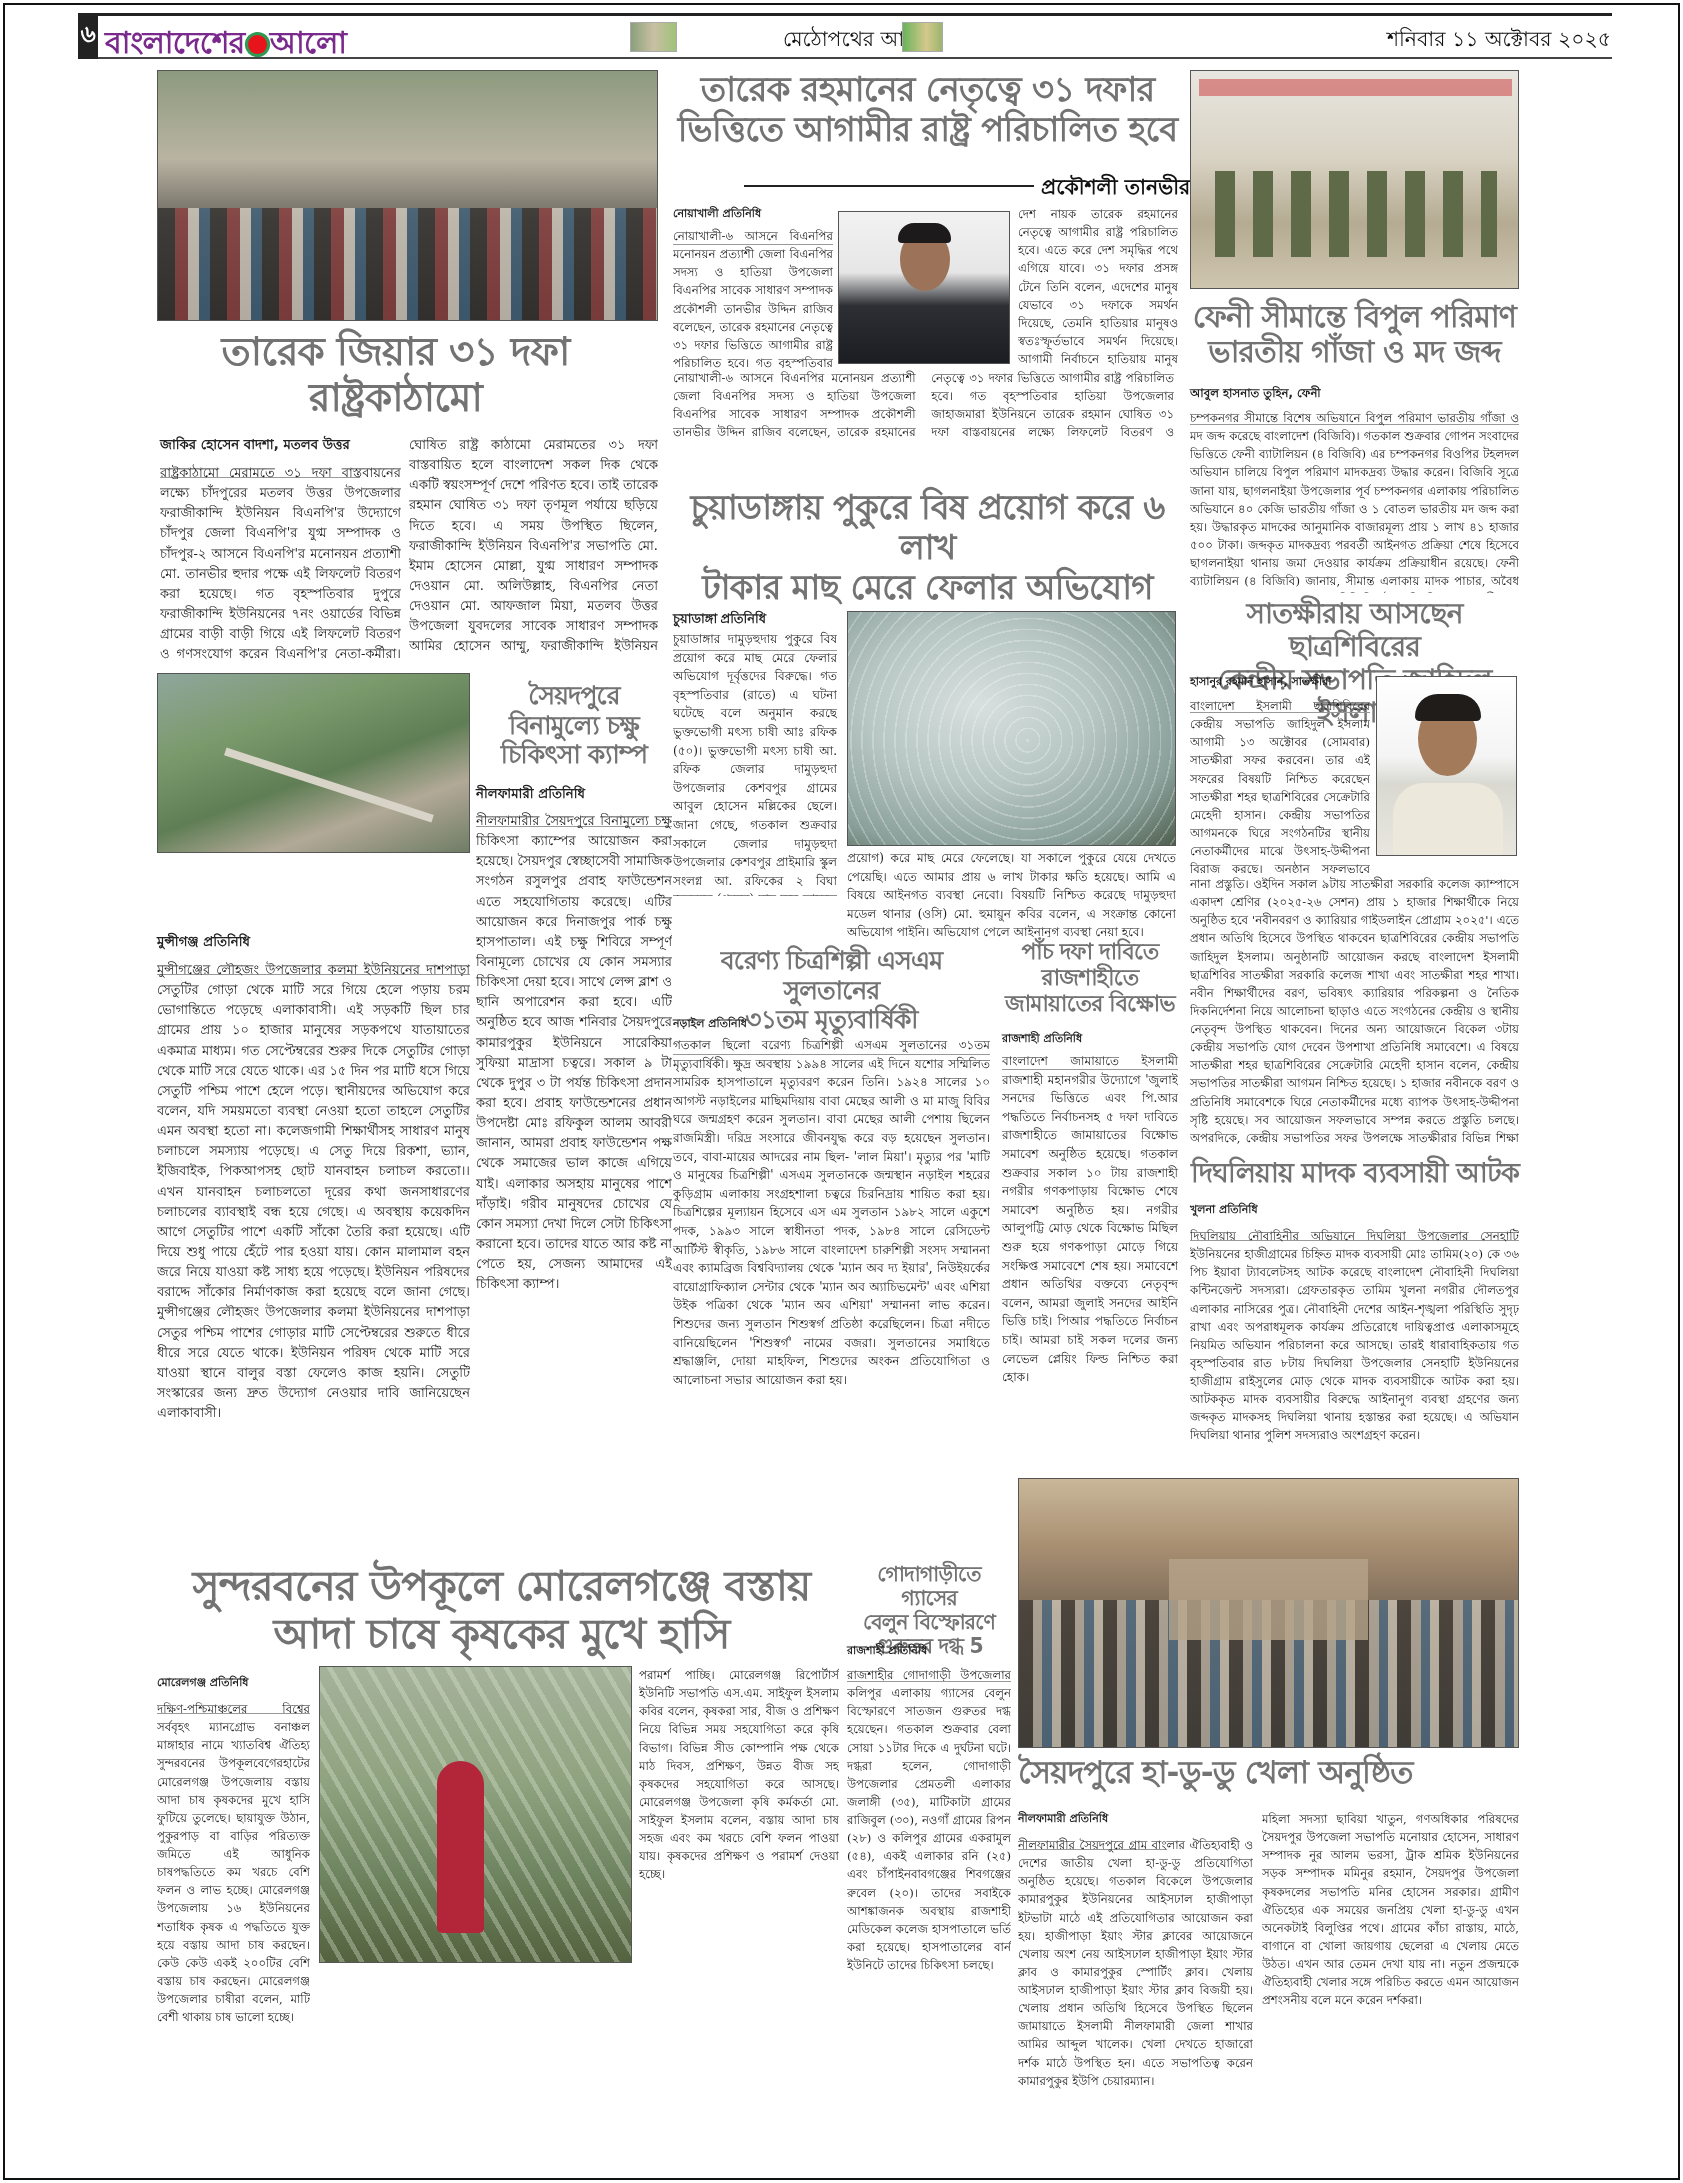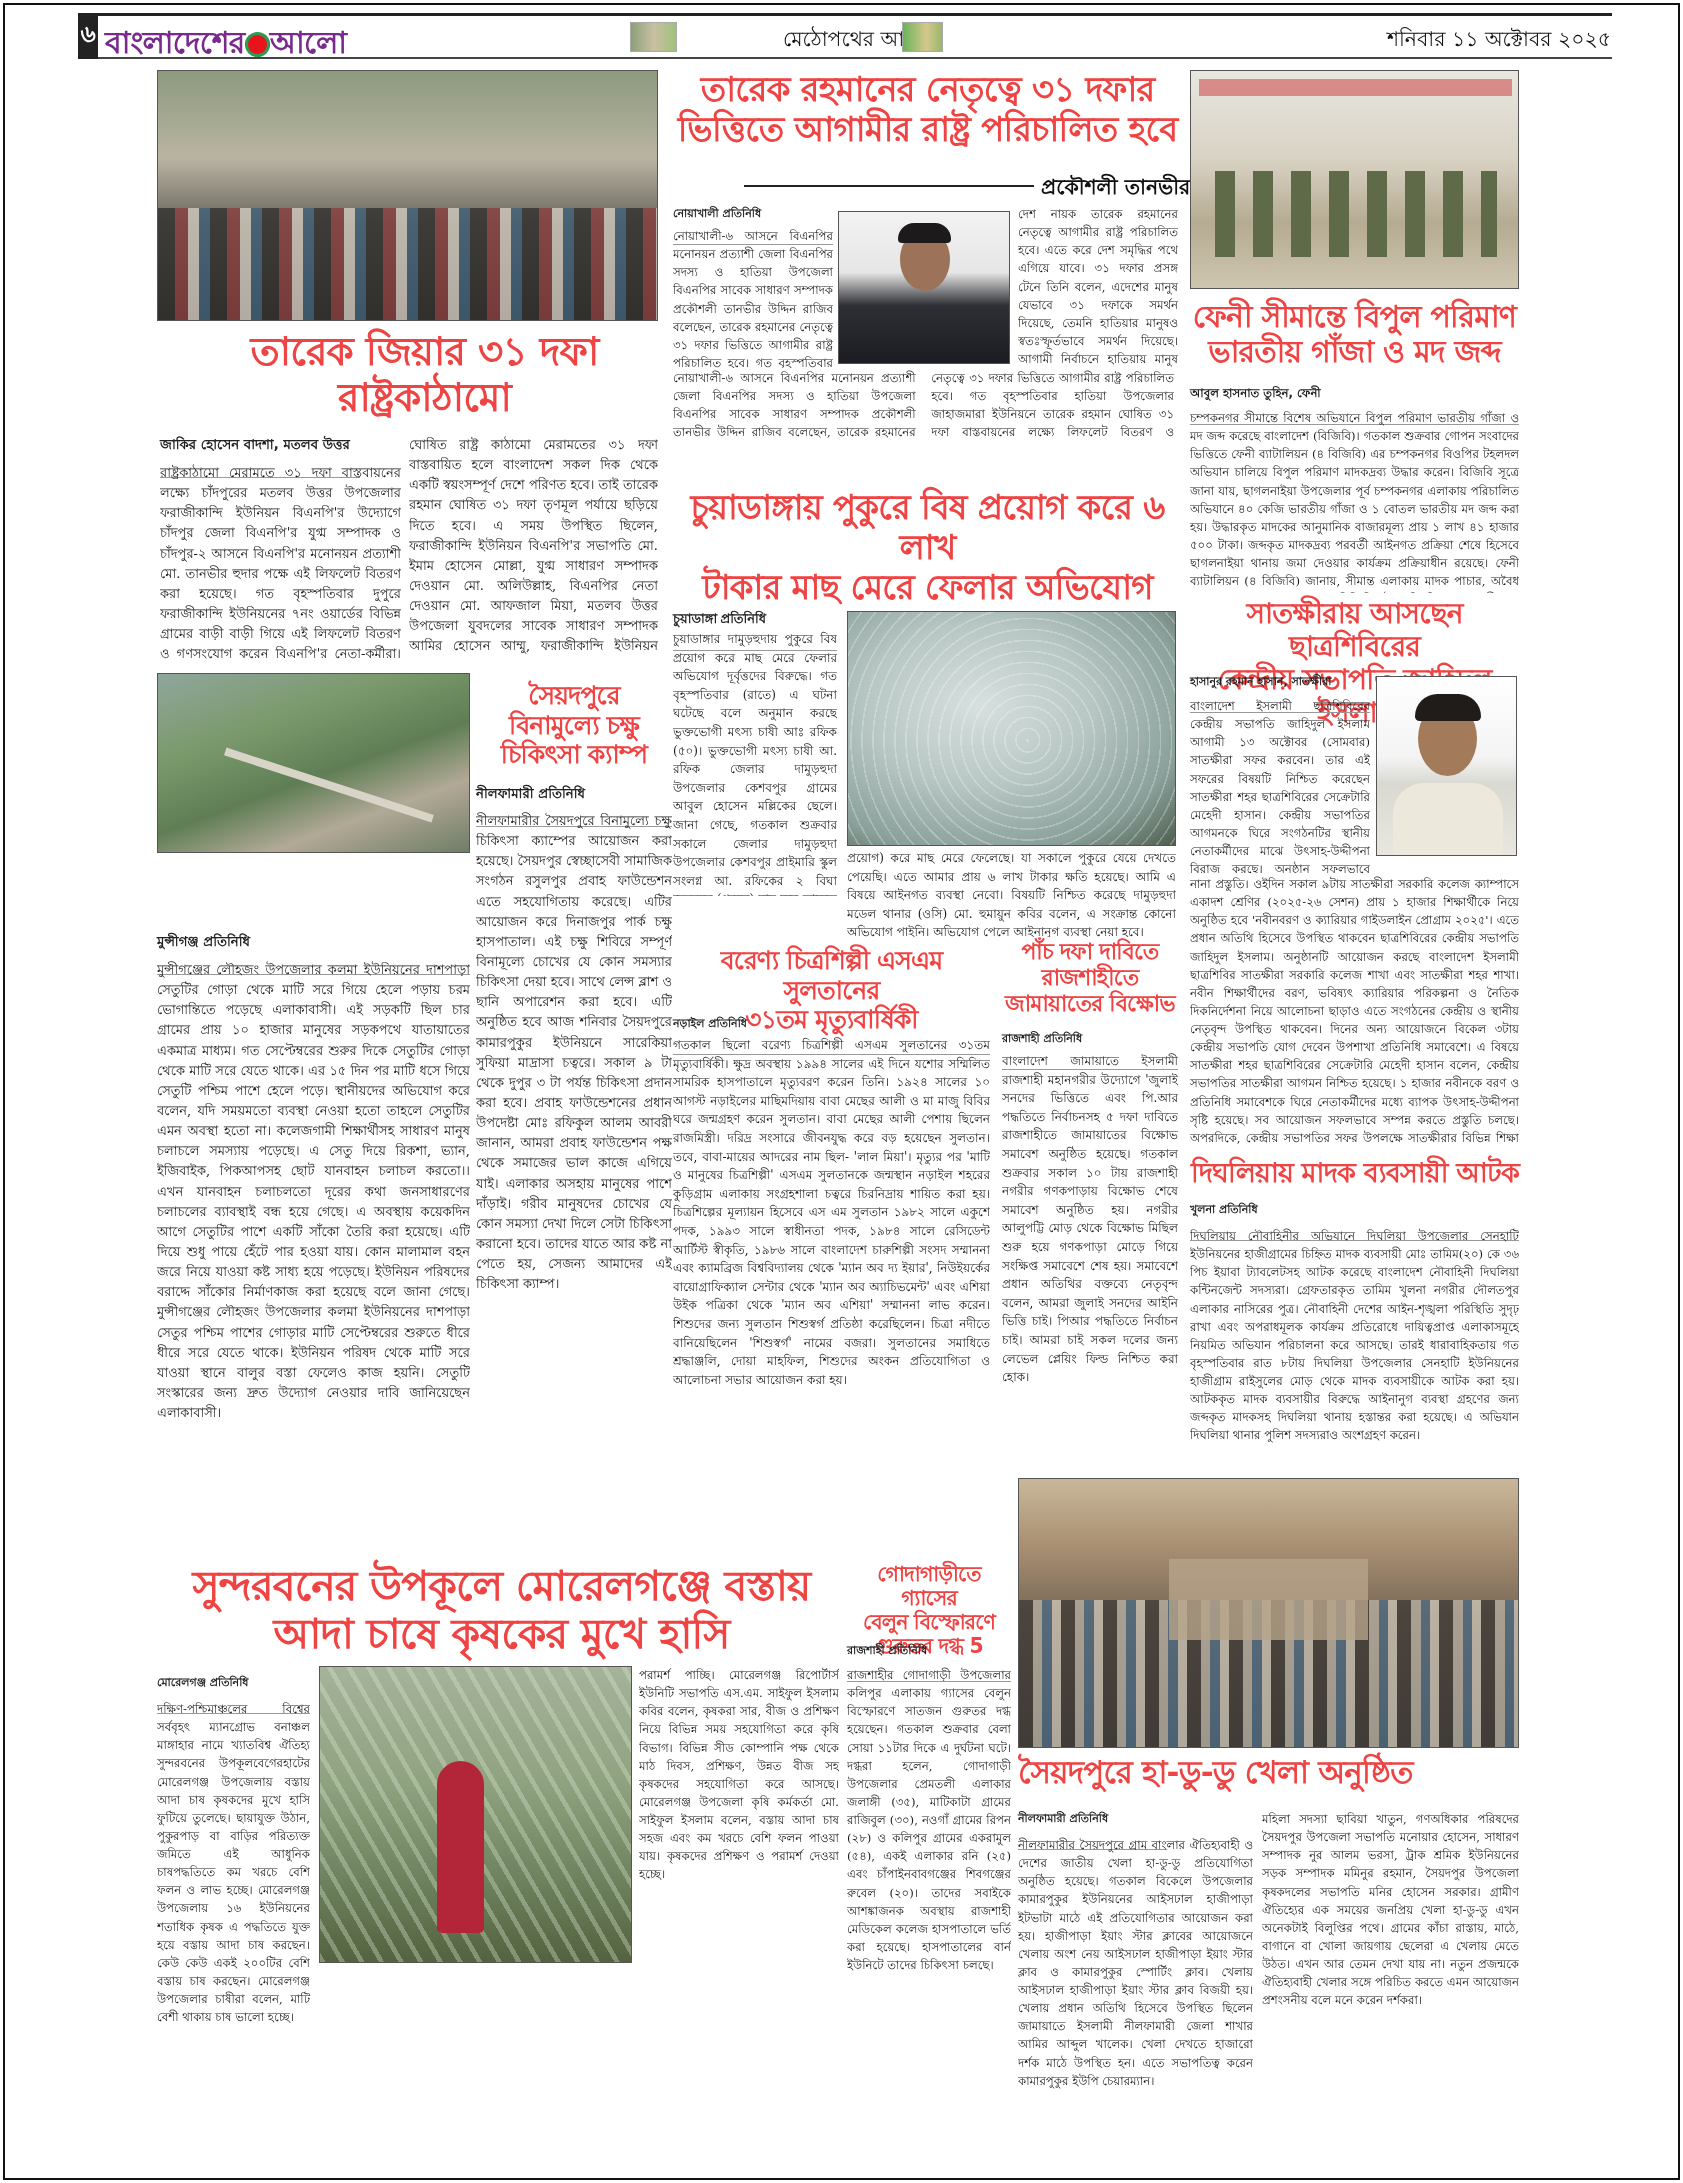--- a/index.html
+++ b/index.html
@@ -8,21 +8,21 @@
   .abs { position: absolute; }
   .mast-top { position: absolute; left: 78px; top: 12.5px; width: 1534px; height: 3.1px; background: #222; }
   .mast-bot { position: absolute; left: 78px; top: 57px; width: 1534px; height: 1.6px; background: #444; }
   .page-no { position: absolute; left: 78px; top: 12.5px; width: 20.4px; height: 46px; background: #222; color: #fff; font-size: 23.5px; font-weight: bold; display:flex; align-items:center; justify-content:center; font-family: "DejaVu Sans", sans-serif; }
   .logo { position: absolute; left: 105px; top: 19px; font-size: 30px; font-weight: bold; color: #7a2a8c; font-family: "DejaVu Sans", sans-serif; letter-spacing: -0.8px; }
   .logo-dot { display:inline-block; width: 19px; height: 19px; border-radius: 50%; background: #e8141c; box-shadow: 0 0 0 3.1px #2f9a53; vertical-align: middle; margin: 0 3.1px; }
   .thumb { position: absolute; border: 0.8px solid #aaa; }
   .section-title { position: absolute; left: 783px; top: 23.5px; font-size: 20.4px; font-family: "DejaVu Sans", sans-serif; }
   .date { position: absolute; right: 72px; top: 23.5px; font-size: 20.4px; font-family: "DejaVu Sans", sans-serif; }
   .photo { position: absolute; border: 0.8px solid #555; overflow: hidden; }
-  .headline { position: absolute; font-family: "DejaVu Sans", sans-serif; font-weight: bold; color: #ef4444; line-height: 1.18; text-align: center; letter-spacing: -0.8px; }
+  .headline { position: absolute; font-family: "DejaVu Sans", sans-serif; font-weight: bold; color: #737373; line-height: 1.18; text-align: center; letter-spacing: -0.8px; }
   .byline { position: absolute; font-family: "DejaVu Sans", sans-serif; font-size: 13.3px; font-weight: bold; color: #222; padding-bottom: 20px; border-bottom: 1.6px solid #999; }
   .body { position: absolute; font-size: 13px; line-height: 1.55; text-align: justify; color: #1a1a1a; overflow: hidden; font-family: "DejaVu Serif", serif; }
   .sub-quote { position: absolute; font-family: "DejaVu Sans", sans-serif; font-weight: bold; font-size: 20.4px; }
 </style>
 </head>
 <body>
 
 <div class="frame"></div>
 
 <div class="mast-top"></div>
@@ -33,21 +33,21 @@
 </div>
 <div class="thumb" style="left:630px;top:22px;width:47px;height:30px;background:linear-gradient(90deg,#8aa07a,#c9c0a3 50%,#9fc27b);"></div>
 <div class="section-title">মেঠোপথের আলো</div>
 <div class="thumb" style="left:902px;top:22px;width:41px;height:30px;background:linear-gradient(90deg,#6bb35a,#d4c88b 60%,#9cb56e);"></div>
 <div class="date">শনিবার ১১ অক্টোবর ২০২৫</div>
 
 <div class="photo" style="left:157px;top:70px;width:501px;height:251px;background:linear-gradient(180deg,#8d9a7e 0%,#b9b4a2 35%,#6e6a62 60%,#3b3a36 100%);">
   <div style="position:absolute;left:0;right:0;bottom:0;height:45%;background:repeating-linear-gradient(90deg,#2e2c2a 0 17px,#8a3b3b 17px 30px,#d8d0c4 30px 41px,#3c5f7a 41px 52px);opacity:.75;"></div>
 </div>
 
-<div class="headline" style="left:176px;top:329px;width:497px;font-size:39px;">
+<div class="headline" style="left:147px;top:329px;width:497px;font-size:39px;">
   <div>তারেক জিয়ার ৩১ দফা রাষ্ট্রকাঠামো</div>
 </div>
 <div class="byline" style="left:160px;top:435px;width:200px;">জাকির হোসেন বাদশা, মতলব উত্তর</div>
 <div class="body" style="left:160px;top:463px;width:241px;height:196px;">রাষ্ট্রকাঠামো মেরামতে ৩১ দফা বাস্তবায়নের লক্ষ্যে চাঁদপুরের মতলব উত্তর উপজেলার ফরাজীকান্দি ইউনিয়ন বিএনপি'র উদ্যোগে চাঁদপুর জেলা বিএনপি'র যুগ্ম সম্পাদক ও চাঁদপুর-২ আসনে বিএনপি'র মনোনয়ন প্রত্যাশী মো. তানভীর হুদার পক্ষে এই লিফলেট বিতরণ করা হয়েছে। গত বৃহস্পতিবার দুপুরে ফরাজীকান্দি ইউনিয়নের ৭নং ওয়ার্ডের বিভিন্ন গ্রামের বাড়ী বাড়ী গিয়ে এই লিফলেট বিতরণ ও গণসংযোগ করেন বিএনপি'র নেতা-কর্মীরা। এ সময় বক্তারা বলেন, আগামী নির্বাচনে আর কোন মৈরাচার সরকার যাতে বাংলাদেশে রাষ্ট্রক্ষমতায় আসতে না পারে, এজন্য বিএনপির সবাইকে একযোগে কাজ করতে হবে। সুষ্ঠু ভোট হলে আবার বিএনপি রাষ্ট্রক্ষমতায় আসবে।</div>
 <div class="body" style="left:409px;top:435px;width:249px;height:224px;">ঘোষিত রাষ্ট্র কাঠামো মেরামতের ৩১ দফা বাস্তবায়িত হলে বাংলাদেশ সকল দিক থেকে একটি স্বয়ংসম্পূর্ণ দেশে পরিণত হবে। তাই তারেক রহমান ঘোষিত ৩১ দফা তৃণমূল পর্যায়ে ছড়িয়ে দিতে হবে। এ সময় উপস্থিত ছিলেন, ফরাজীকান্দি ইউনিয়ন বিএনপি'র সভাপতি মো. ইমাম হোসেন মোল্লা, যুগ্ম সাধারণ সম্পাদক দেওয়ান মো. অলিউল্লাহ, বিএনপির নেতা দেওয়ান মো. আফজাল মিয়া, মতলব উত্তর উপজেলা যুবদলের সাবেক সাধারণ সম্পাদক আমির হোসেন আম্মু, ফরাজীকান্দি ইউনিয়ন যুবদলের সাবেক সাধারণ সম্পাদক মো. আনোয়ারুজ্জামান লালমিয়া, উপজেলা শ্রমিকদলের সিনিয়র সহসভাপতি আবুল বাশার ছবির, বিএনপি নেতা শফিকুল ইসলাম, মহিলাদলের সাধারণ সম্পাদক জর্না আক্তার, ফরাজীকান্দি ইউনিয়ন বিএনপি ও অঙ্গসংগঠনের নেতৃবৃন্দ।</div>
 
 <div class="photo" style="left:157px;top:673px;width:313px;height:180px;background:linear-gradient(160deg,#8fa69c 0%,#7b9a6c 30%,#5f7e55 55%,#b2a997 75%,#6f7d66 100%);">
   <div style="position:absolute;left:20%;top:60%;width:70%;height:7.8px;background:#d9d4c8;transform:rotate(18deg);"></div>
 </div>
 

